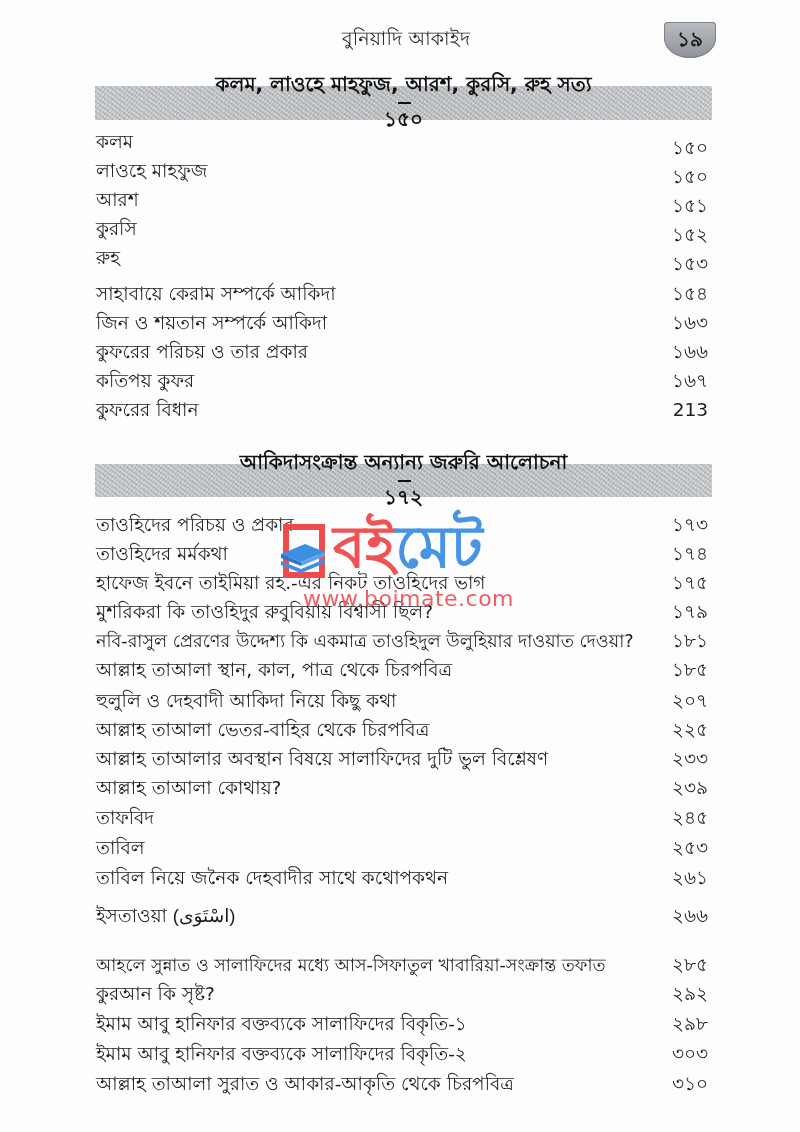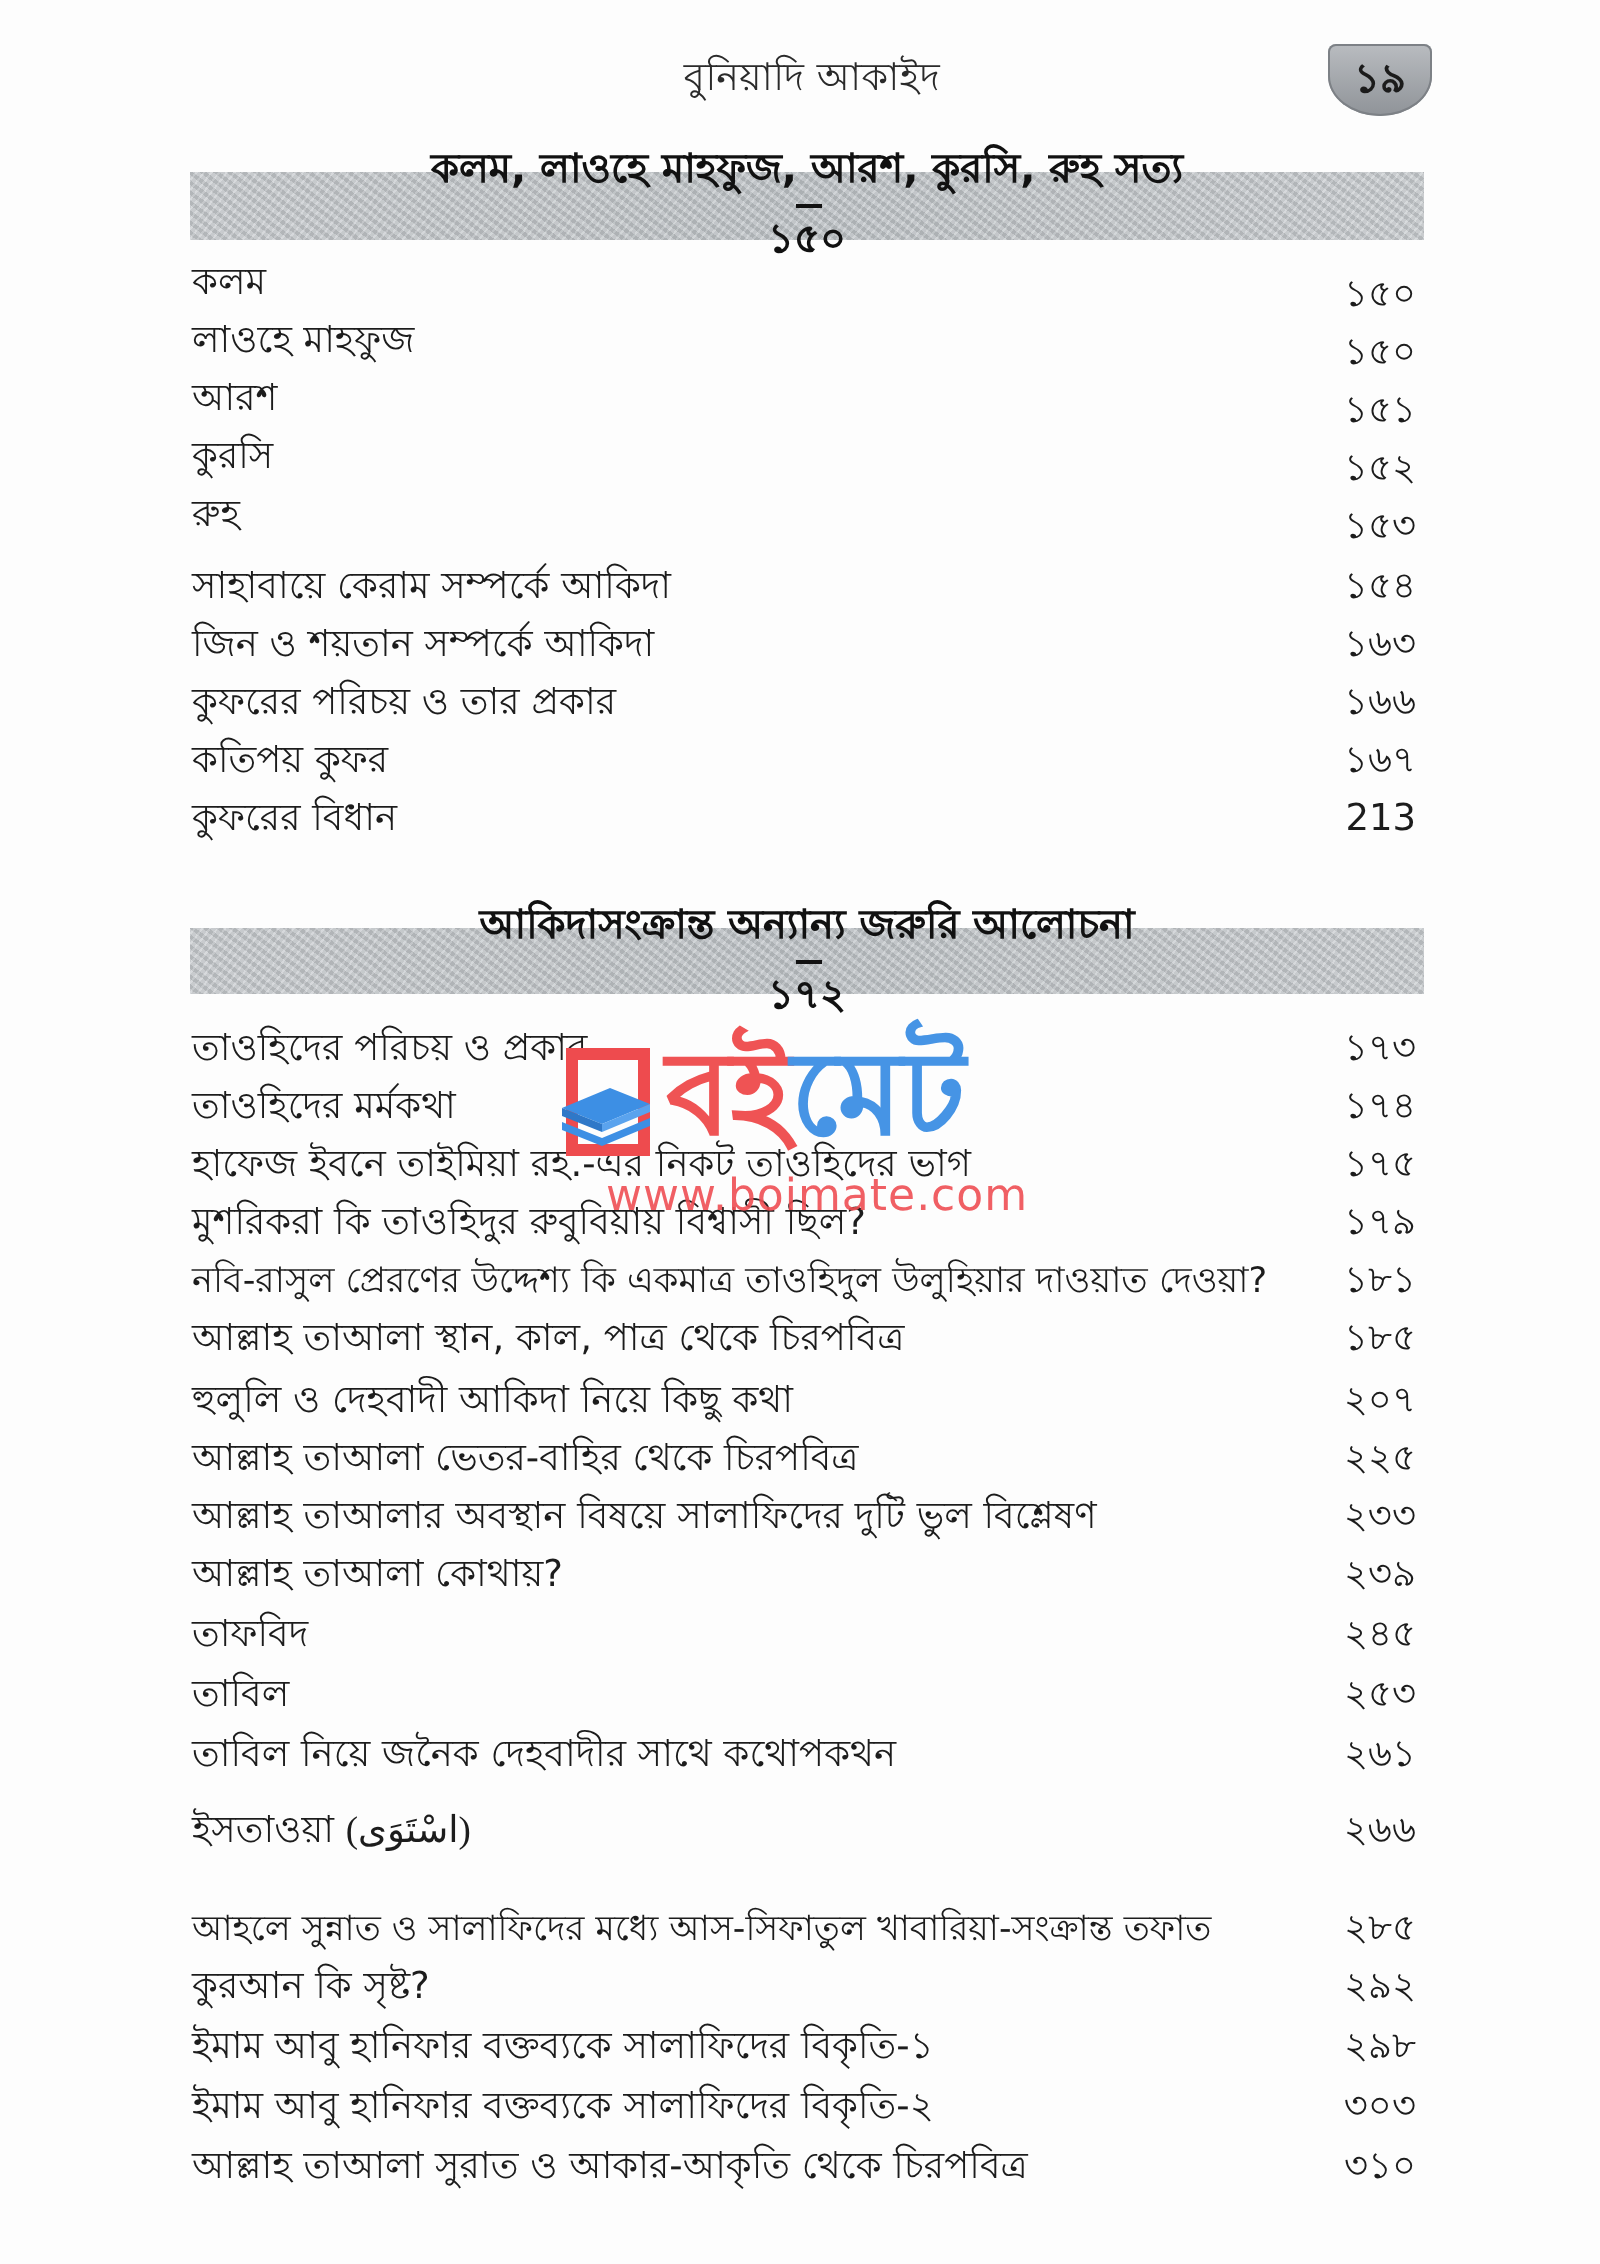--- a/index.html
+++ b/index.html
@@ -95,21 +95,21 @@
     .toc-page {
       position: absolute;
       right: 0;
       top: 0;
       white-space: nowrap;
       color: #1c1c1c;
       text-align: right;
     }
     .toc-page.low { top: 6px; }
     .arabic {
-      font-family: Liberation Serif, serif;
+      font-family: Liberation Sans, sans-serif;
       direction: rtl;
       unicode-bidi: isolate;
     }
 
     
     .watermark {
       position: absolute;
       left: 283px;
       top: 518px;
       width: 270px;

